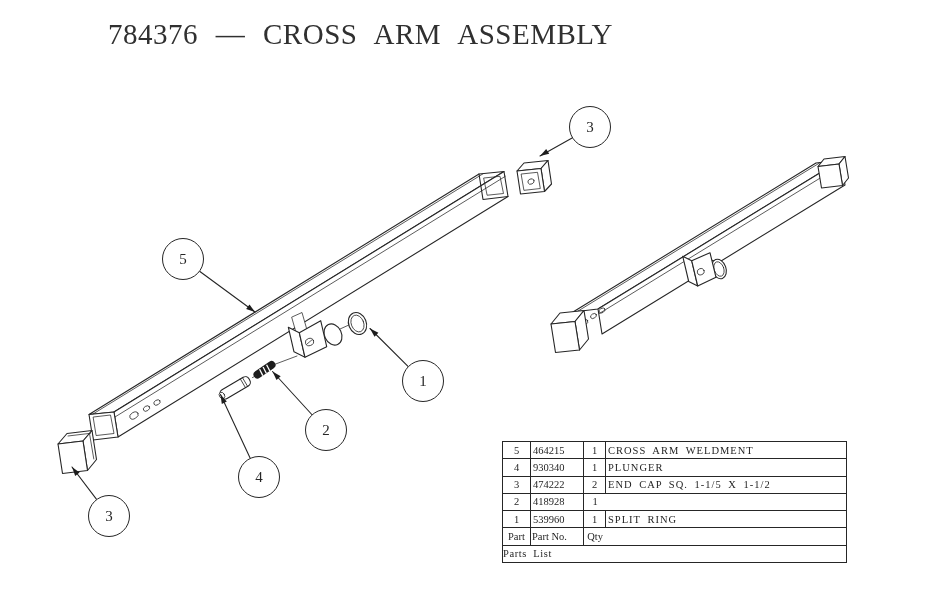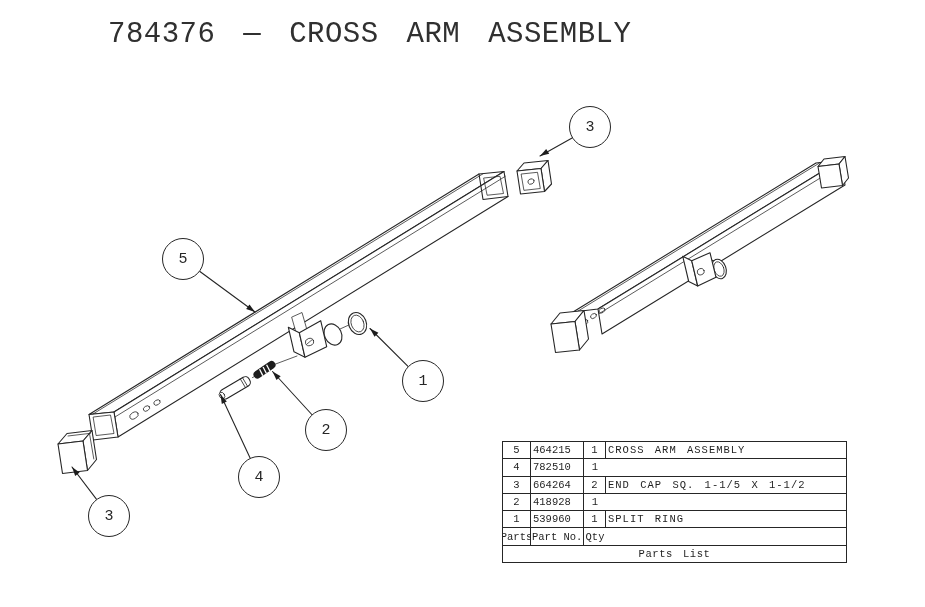--- a/index.html
+++ b/index.html
@@ -1,17 +1,17 @@
 <!DOCTYPE html>
 <html><head>
 <meta charset="utf-8">
 <style>
   html,body{margin:0;padding:0;background:#fff;}
   .page{position:relative;width:925px;height:607px;background:#fff;overflow:hidden;
-        font-family:Liberation Mono, monospace;}
+        font-family:Liberation Serif, serif;}
   .drawing-title{position:absolute;left:108px;top:18px;font-size:29px;font-weight:400;
         color:#303030;letter-spacing:.5px;word-spacing:10px;white-space:nowrap;}
   .dw-svg{position:absolute;left:0;top:0;}
   .ln{fill:none;stroke:#262626;stroke-width:1.1;stroke-linejoin:round;stroke-linecap:round;}
   .fw{fill:#ffffff;stroke:#262626;stroke-width:1.1;stroke-linejoin:round;stroke-linecap:round;}
   .thin{stroke-width:.75;}
   .fb{fill:#1d1d1d;stroke:none;}
   .wt{stroke:#fff;stroke-width:1.3;fill:none;stroke-linecap:butt;}
   .balloon{position:absolute;width:42px;height:42px;border:1.3px solid #262626;border-radius:50%;
         background:#fff;display:flex;align-items:center;justify-content:center;
@@ -22,21 +22,21 @@
   .prow{flex:1;display:grid;grid-template-columns:28px 53px 22px 1fr;min-height:0;}
   .prow + .prow, .frow{border-top:1px solid #262626;}
   .prow > div{display:flex;align-items:center;border-right:1px solid #262626;
         padding:0 2px;box-sizing:border-box;white-space:nowrap;overflow:hidden;}
   .prow > div:last-child{border-right:none;}
   .c-item,.c-qty{justify-content:center;padding:0;}
   .c-part{padding-left:3px;}
   .c-desc{padding-left:4px;letter-spacing:1px;word-spacing:3px;}
   .hdr .c-desc{justify-content:center;letter-spacing:.4px;padding-left:0;}
   .hdr .c-part{padding-left:1px;}
-  .frow{flex:1;display:flex;align-items:center;justify-content:center;letter-spacing:.6px;word-spacing:3px;}
+  .frow{flex:1;display:flex;align-items:center;justify-content:flex-start;letter-spacing:.6px;word-spacing:3px;}
 </style>
 </head>
 <body>
 
 <div class="page">
 
   <div class="drawing-title">784376 — CROSS ARM ASSEMBLY</div>
 
   <svg class="dw-svg" width="925" height="607" viewBox="0 0 925 607">
 
@@ -182,46 +182,47 @@
   </div>
   <div class="balloon" style="left:88px;top:495px;">
     <span>3</span>
   </div>
 
   <div class="parts-table">
     <div class="prow">
       <div class="c-item">5</div>
       <div class="c-part">464215</div>
       <div class="c-qty">1</div>
-      <div class="c-desc">CROSS ARM ASSEMBLY</div>
+      <div class="c-desc">CROSS ARM WELDMENT</div>
     </div>
     <div class="prow">
       <div class="c-item">4</div>
-      <div class="c-part">782510</div>
-      <div class="c-qty">1</div>
+      <div class="c-part">930340</div>
+      <div class="c-qty">1</div>
+      <div class="c-desc">PLUNGER</div>
     </div>
     <div class="prow">
       <div class="c-item">3</div>
-      <div class="c-part">664264</div>
+      <div class="c-part">474222</div>
       <div class="c-qty">2</div>
       <div class="c-desc">END CAP SQ. 1-1/5 X 1-1/2</div>
     </div>
     <div class="prow">
       <div class="c-item">2</div>
       <div class="c-part">418928</div>
       <div class="c-qty">1</div>
     </div>
     <div class="prow">
       <div class="c-item">1</div>
       <div class="c-part">539960</div>
       <div class="c-qty">1</div>
       <div class="c-desc">SPLIT RING</div>
     </div>
     <div class="prow hdr">
-      <div class="c-item">Parts</div>
+      <div class="c-item">Part</div>
       <div class="c-part">Part No.</div>
       <div class="c-qty">Qty</div>
     </div>
     <div class="frow">
       <span>Parts List</span>
     </div>
   </div>
 
 </div>
 

